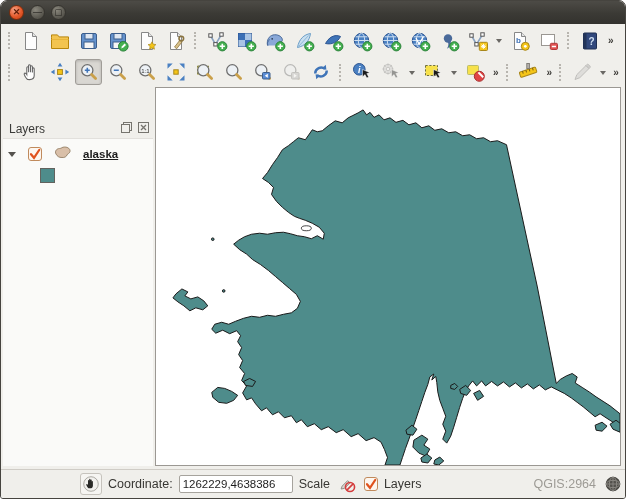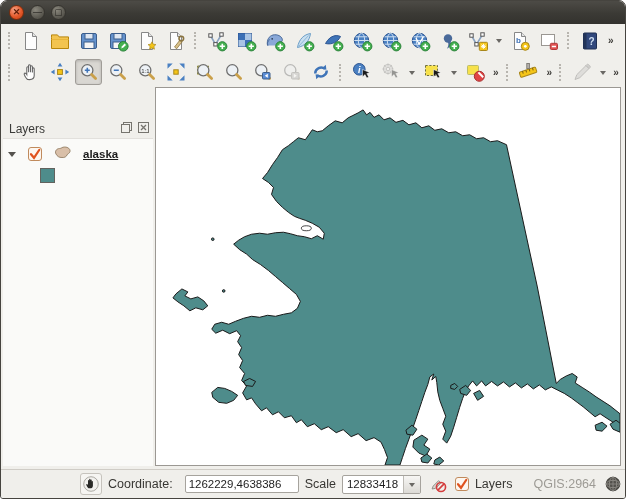--- a/index.html
+++ b/index.html
@@ -47,21 +47,21 @@
   .land{fill:var(--land);stroke:var(--landstroke);stroke-width:1;vector-effect:non-scaling-stroke;}
   .lagoon{fill:#fff;stroke:var(--landstroke);stroke-width:.8;vector-effect:non-scaling-stroke;}
   
   .statusbar{height:29px;flex:0 0 29px;display:flex;align-items:center;gap:6px;padding:0 1px;
              border-top:1px solid #cfccc6;background:#f0efeb;font-size:12.5px;color:#383733;}
   .sbtn{width:22px;height:22px;border:1px solid #c6c3bd;border-radius:3px;background:#f6f5f2;
         display:flex;align-items:center;justify-content:center;flex:0 0 auto;}
   .sbtn.flat{border-color:transparent;background:transparent;}
   .sb-label{flex:0 0 auto;}
   .sb-input{width:114px;height:18px;font-size:11.5px;font-family:"Liberation Sans",sans-serif;border:1px solid #a6a39d;
-            border-radius:2px;padding:0 3px;background:#fff;color:#1e1e1e;margin-left:6px;}
+            border-radius:2px;padding:0 3px;background:#fff;color:#1e1e1e;}
   .combo{display:flex;align-items:center;height:19px;border:1px solid #a6a39d;border-radius:2px;background:#fff;flex:0 0 auto;}
   .combo-text{padding:0 4px;font-size:11.5px;min-width:60px;color:#1e1e1e;}
   .combo-btn{width:17px;align-self:stretch;background:linear-gradient(#f7f6f4,#dcdad5);border-left:1px solid #bdbab4;
              display:flex;align-items:center;justify-content:center;}
   .epsg{color:#9d9b95;margin-left:auto;flex:0 0 auto;}
 </style>
 </head>
 <body>
 
 <div class="window" style="--land: #4e8c8b; --landstroke: #1a1a1a;">
@@ -445,26 +445,20 @@
   <div class="statusbar">
     <span class="sbtn" style="margin-left:78px">
         <svg class="ic" viewBox="0 0 22 22" width="22" height="22">
           <circle cx="11" cy="11" r="8" fill="#f2f1ee" stroke="#a5a29c"></circle>
           <path d="M8.2 15.8c-1.4-1.3-2.8-3.8-2.3-4.5.4-.5 1.2-.2 1.8.7V7.4c0-1 1.3-1 1.3 0v3-4.4c0-1 1.4-1 1.4 0v4.4-3.6c0-1 1.4-1 1.4 0v3.9-2.3c0-.9 1.3-.9 1.3 0v4.5c0 1.7-1.2 2.9-3.2 2.9z" fill="#2a2a27"></path>
         </svg>
       </span>
     <span class="sb-label">Coordinate:</span>
     <input class="sb-input" value="1262229,4638386" style="">
     <span class="sb-label">Scale</span>
-    <span class="combo">
-      <span class="combo-text">12833418</span>
-      <span class="combo-btn">
-          <span class="arrow-down"></span>
-        </span>
-    </span>
     <span class="sbtn flat">
         <svg class="ic" viewBox="0 0 22 22" width="22" height="22">
           <path d="M4.5 16.5l1.2-3.2 6-6 2.5 2.5-6 6z" fill="#d8d5d0" stroke="#8a8780"></path>
           <circle cx="14.3" cy="14.3" r="5" fill="none" stroke="#d43c3c" stroke-width="1.8"></circle>
           <path d="M10.9 17.7l6.8-6.8" stroke="#d43c3c" stroke-width="1.8"></path>
         </svg>
       </span>
     <span class="cbx" id="render-cbx">
         <svg width="14" height="14" viewBox="0 0 14 14">
           <rect x=".5" y=".5" width="13" height="13" rx="2.5" fill="#fdf6ef" stroke="#c08a5c"></rect>

